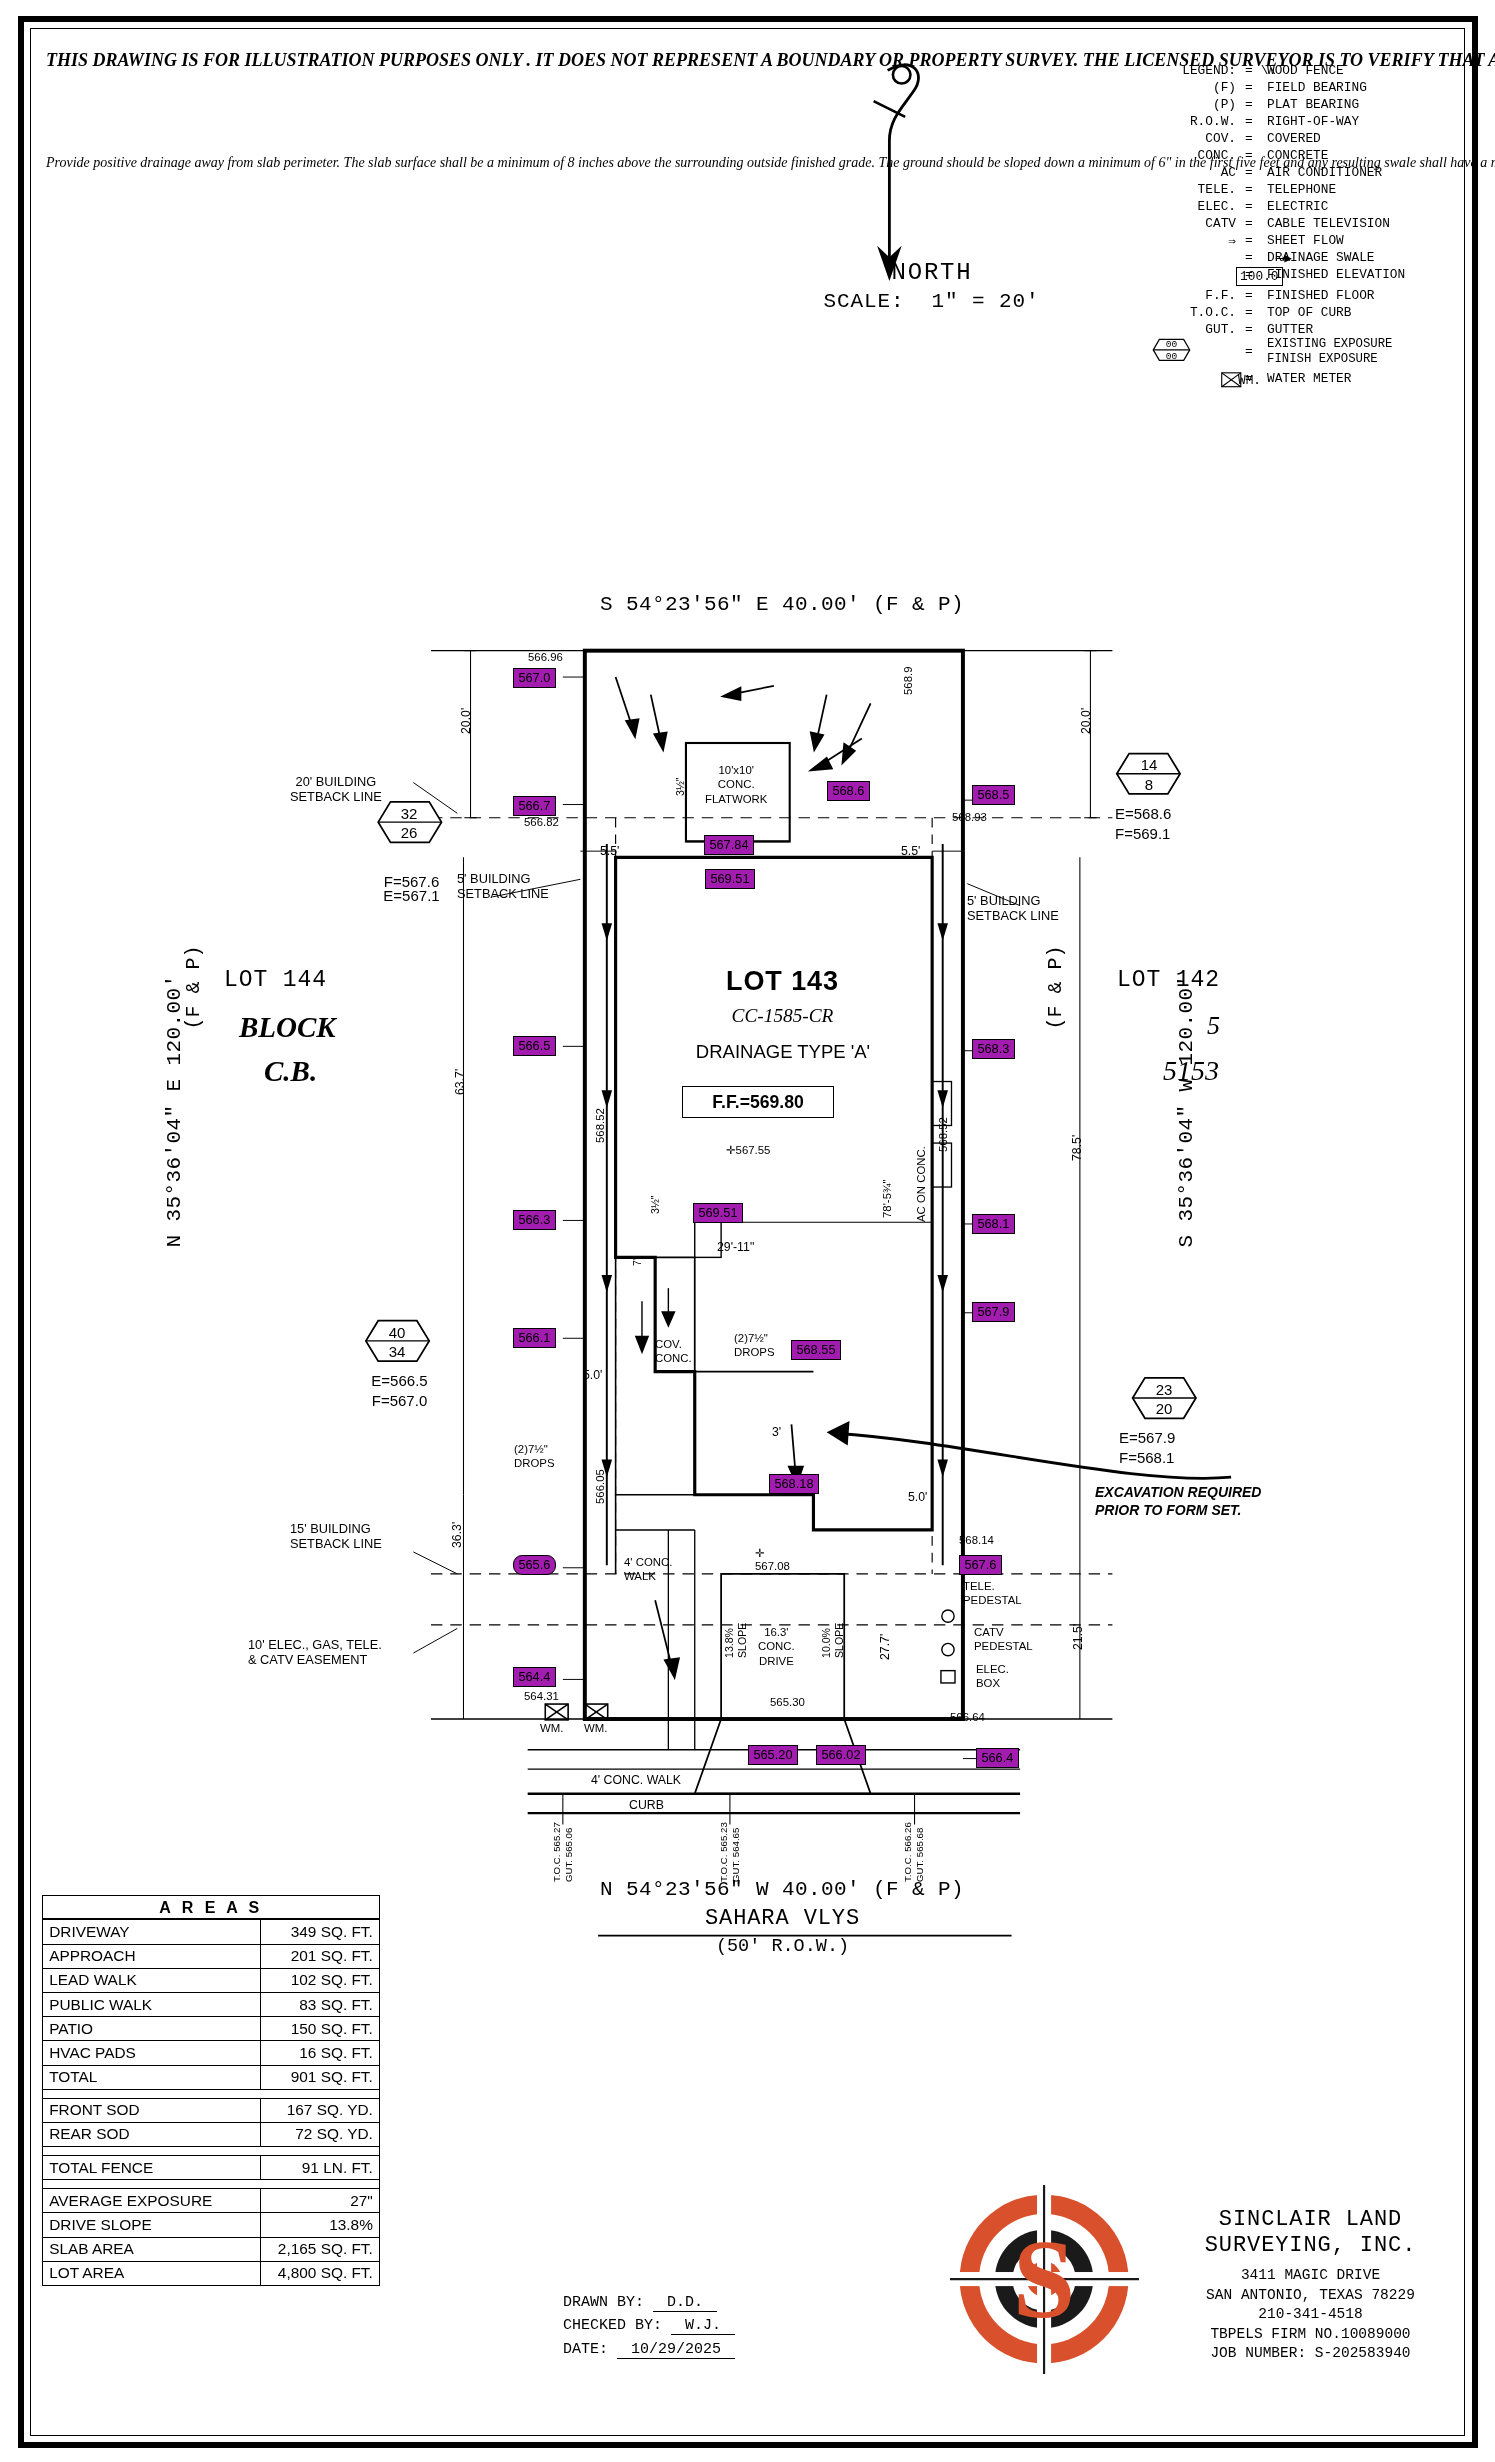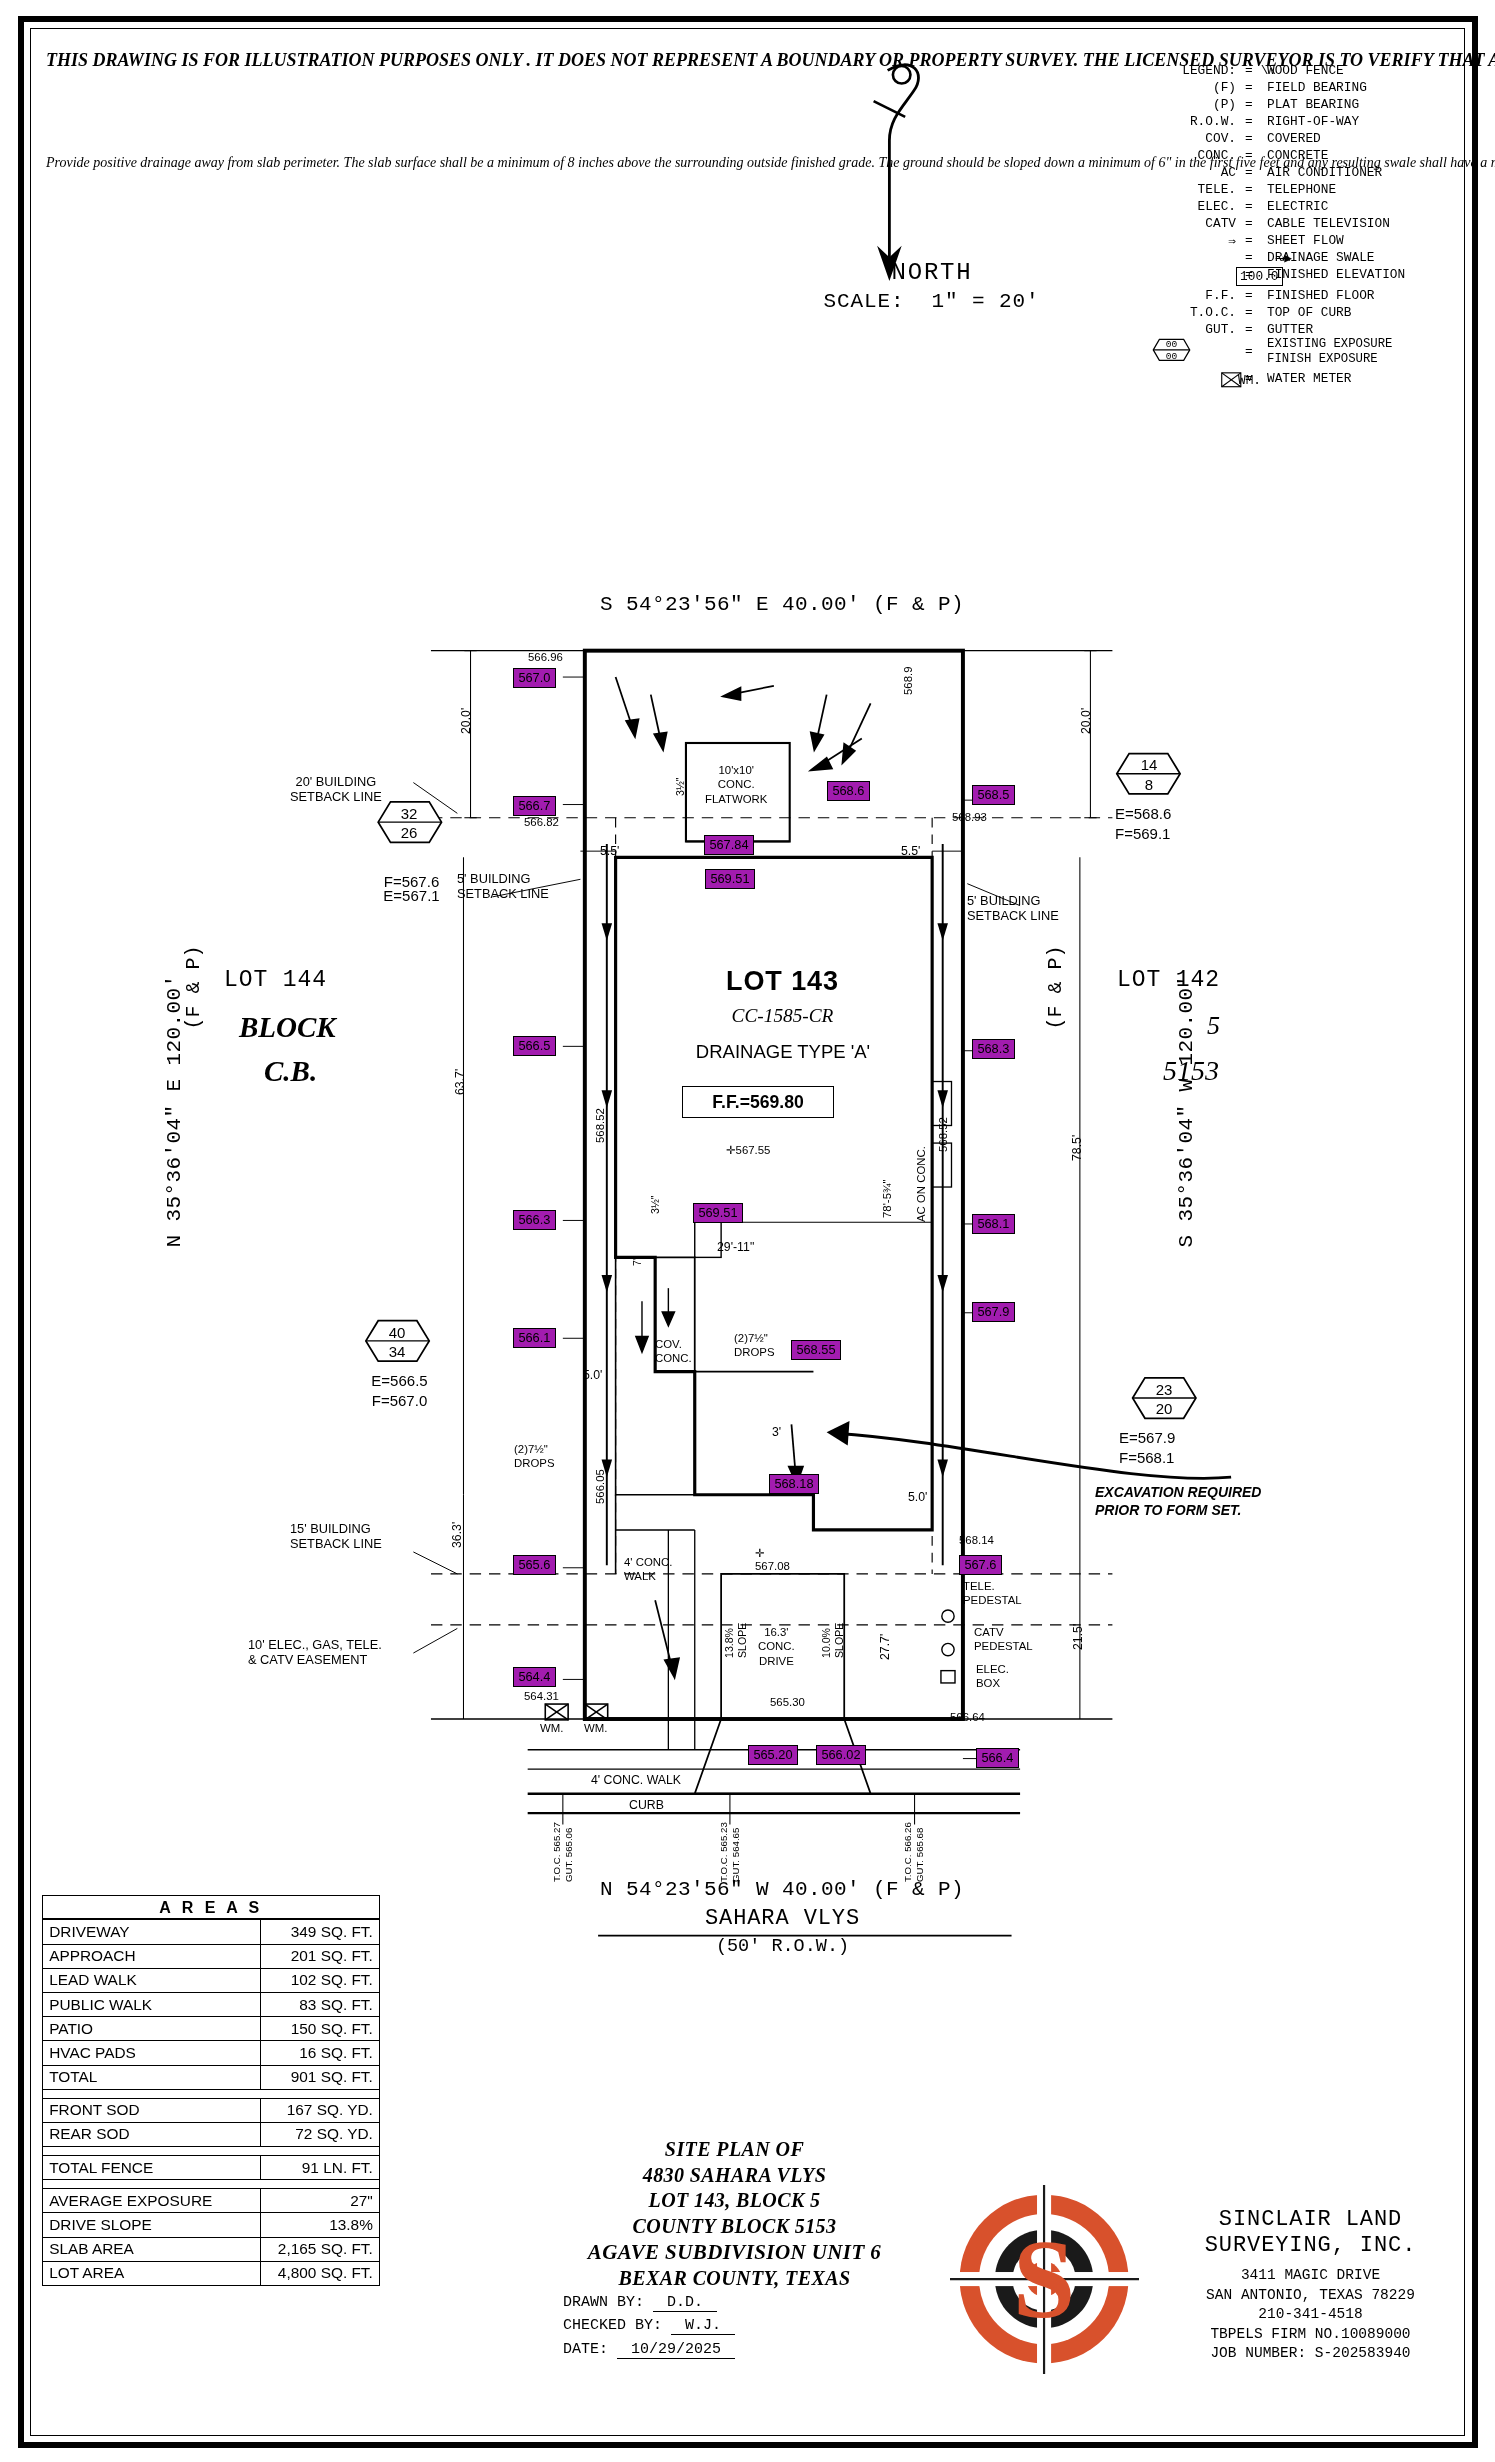--- a/index.html
+++ b/index.html
@@ -492,21 +492,21 @@
   <div class="elevbox" style="left:972px;top:1039px;">568.3</div>
   <div class="elevbox" style="left:513px;top:1210px;">566.3</div>
   <div class="elevbox" style="left:972px;top:1214px;">568.1</div>
   <div class="elevbox" style="left:693px;top:1203px;">569.51</div>
   <div class="elevbox" style="left:513px;top:1328px;">566.1</div>
   <div class="elevbox" style="left:972px;top:1302px;">567.9</div>
   <div class="elevbox" style="left:791px;top:1340px;">568.55</div>
   <div class="elevbox" style="left:769px;top:1474px;">568.18</div>
   <div class="cal" style="left:959px;top:1534px;font-size:11.4px;">568.14</div>
   <div class="elevbox" style="left:959px;top:1555px;">567.6</div>
-  <div class="elevbox" style="left:513px;top:1555px;">565.6</div>
+  <div class="elevbox" style="left:513px;top:1555px;border-radius:9px;">565.6</div>
   <div class="cal" style="left:755px;top:1546px;font-size:11.4px;">✛
 567.08</div>
   <div class="elevbox" style="left:513px;top:1667px;">564.4</div>
   <div class="cal" style="left:524px;top:1690px;font-size:11.4px;">564.31</div>
   <div class="cal" style="left:950px;top:1711px;font-size:11.4px;">566.64</div>
   <div class="elevbox" style="left:976px;top:1748px;">566.4</div>
   <div class="elevbox" style="left:748px;top:1745px;">565.20</div>
   <div class="elevbox" style="left:816px;top:1745px;">566.02</div>
   <div class="cal" style="left:770px;top:1696px;font-size:11.4px;">565.30</div>
 
@@ -589,28 +589,20 @@
             <td class="v">2,165 SQ. FT.</td>
           </tr>
         <tr>
             <td>LOT AREA</td>
             <td class="v">4,800 SQ. FT.</td>
           </tr>
       </tbody>
     </table>
   </div>
 
-  <div id="titleblk">
-    <div>SITE PLAN OF</div>
-    <div>4830 SAHARA VLYS</div>
-    <div>LOT 143, BLOCK 5</div>
-    <div>COUNTY BLOCK 5153</div>
-    <div style="font-size:21px">AGAVE SUBDIVISION UNIT 6</div>
-    <div>BEXAR COUNTY, TEXAS</div>
-  </div>
   <div id="drawn">
     <div><span>DRAWN BY:</span> <span class="ul">D.D.</span></div>
     <div><span>CHECKED BY:</span> <span class="ul">W.J.</span></div>
     <div><span>DATE:</span> <span class="ul">10/29/2025</span></div>
   </div>
 
   <svg id="logo" width="189" height="189" viewBox="0 0 215 215">
     <circle cx="107" cy="107" r="96" fill="#D8512C"></circle>
     <circle cx="107" cy="107" r="74" fill="#fff"></circle>
     <circle cx="107" cy="107" r="56" fill="#1a1a1a"></circle>

